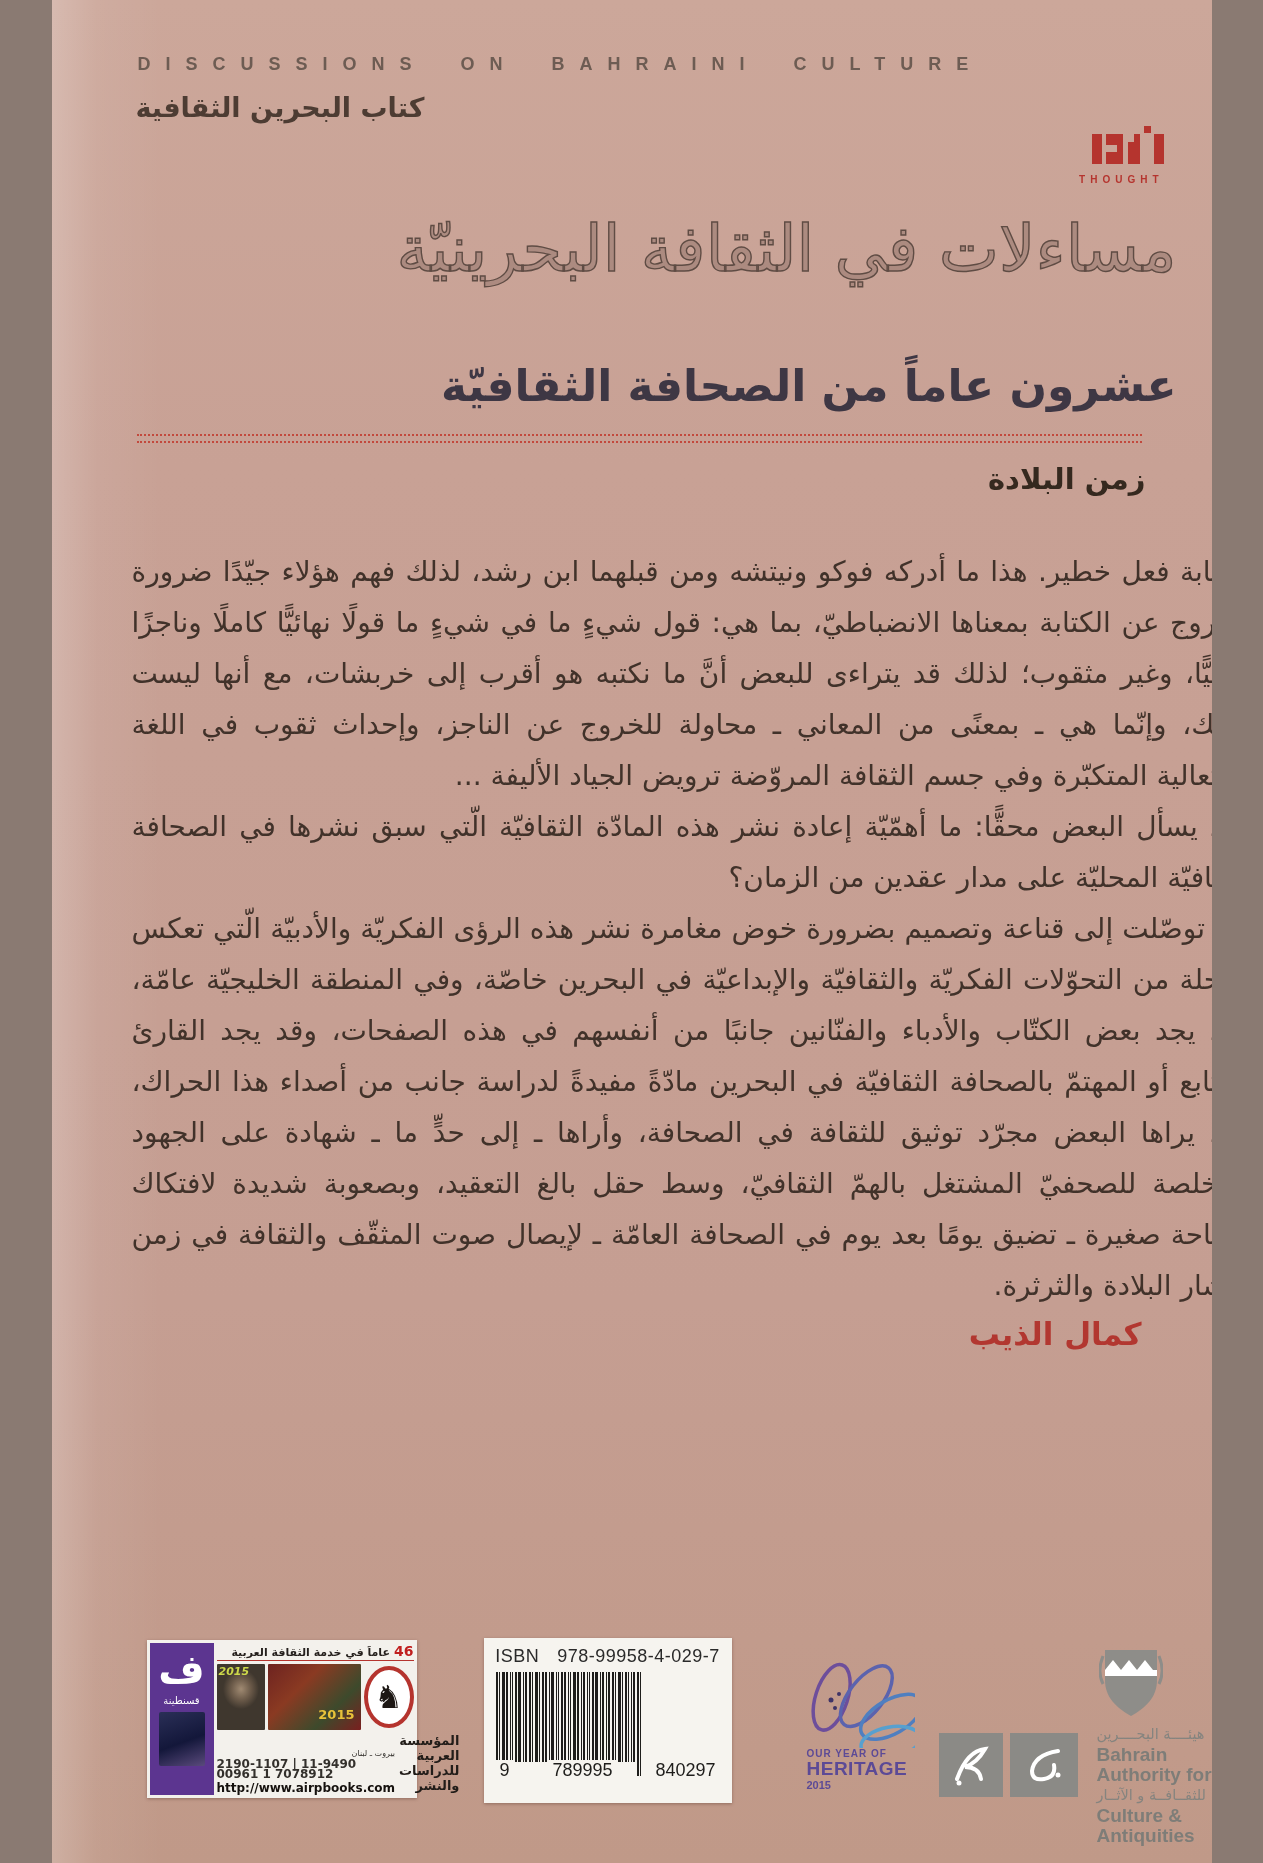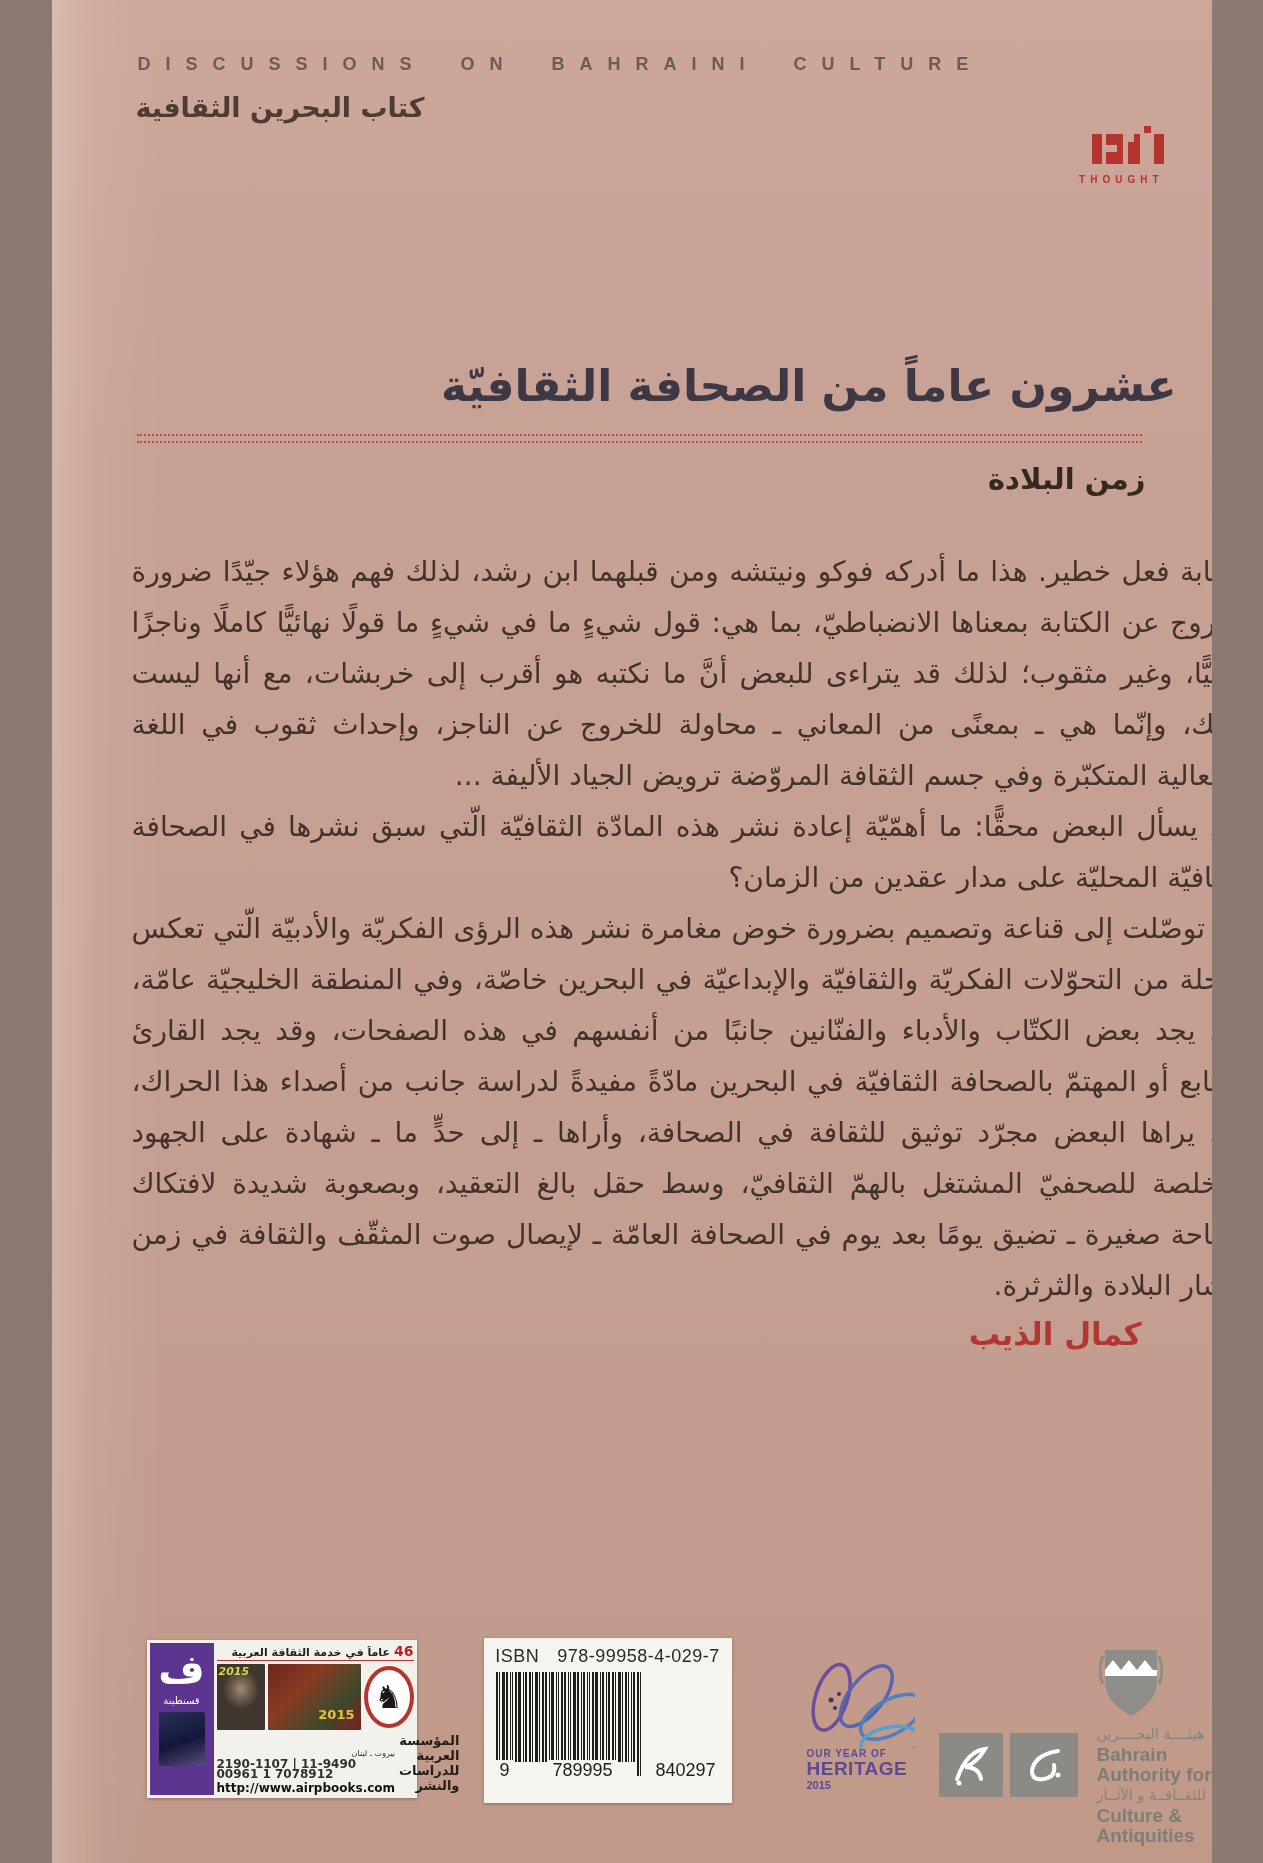--- a/index.html
+++ b/index.html
@@ -167,20 +167,21 @@
         <rect x="25" y="15" width="6" height="15"></rect>
         <rect x="36" y="16" width="12" height="22"></rect>
         <rect x="42" y="8" width="6" height="12"></rect>
         <rect x="52" y="0" width="7" height="7"></rect>
         <rect x="62" y="8" width="10" height="30"></rect>
       </g>
     </svg>
     <div class="thought-label">THOUGHT</div>
   </div>
 
+  <div class="main-title" dir="rtl">مساءلات في الثقافة البحرينيّة</div>
   <div class="title-triangle"></div>
   <div class="subtitle" dir="rtl">عشرون عاماً من الصحافة الثقافيّة</div>
   <div class="dotted-rule"></div>
 
   <div class="article-heading" dir="rtl">زمن البلادة</div>
   <div class="article-body" dir="rtl">
     <p>الكتابة فعل خطير. هذا ما أدركه فوكو ونيتشه ومن قبلهما ابن رشد، لذلك فهم هؤلاء جيّدًا ضرورة الخروج عن الكتابة بمعناها الانضباطيّ، بما هي: قول شيءٍ ما في شيءٍ ما قولًا نهائيًّا كاملًا وناجزًا مثاليًّا، وغير مثقوب؛ لذلك قد يتراءى للبعض أنَّ ما نكتبه هو أقرب إلى خربشات، مع أنها ليست كذلك، وإنّما هي ـ بمعنًى من المعاني ـ محاولة للخروج عن الناجز، وإحداث ثقوب في اللغة المتعالية المتكبّرة وفي جسم الثقافة المروّضة ترويض الجياد الأليفة ...</p>
     <p>وقد يسأل البعض محقًّا: ما أهمّيّة إعادة نشر هذه المادّة الثقافيّة الّتي سبق نشرها في الصحافة الثقافيّة المحليّة على مدار عقدين من الزمان؟</p>
     <p>لقد توصّلت إلى قناعة وتصميم بضرورة خوض مغامرة نشر هذه الرؤى الفكريّة والأدبيّة الّتي تعكس مرحلة من التحوّلات الفكريّة والثقافيّة والإبداعيّة في البحرين خاصّة، وفي المنطقة الخليجيّة عامّة، وقد يجد بعض الكتّاب والأدباء والفنّانين جانبًا من أنفسهم في هذه الصفحات، وقد يجد القارئ المتابع أو المهتمّ بالصحافة الثقافيّة في البحرين مادّةً مفيدةً لدراسة جانب من أصداء هذا الحراك، وقد يراها البعض مجرّد توثيق للثقافة في الصحافة، وأراها ـ إلى حدٍّ ما ـ شهادة على الجهود المخلصة للصحفيّ المشتغل بالهمّ الثقافيّ، وسط حقل بالغ التعقيد، وبصعوبة شديدة لافتكاك مساحة صغيرة ـ تضيق يومًا بعد يوم في الصحافة العامّة ـ لإيصال صوت المثقّف والثقافة في زمن انتشار البلادة والثرثرة.</p>
   </div>

